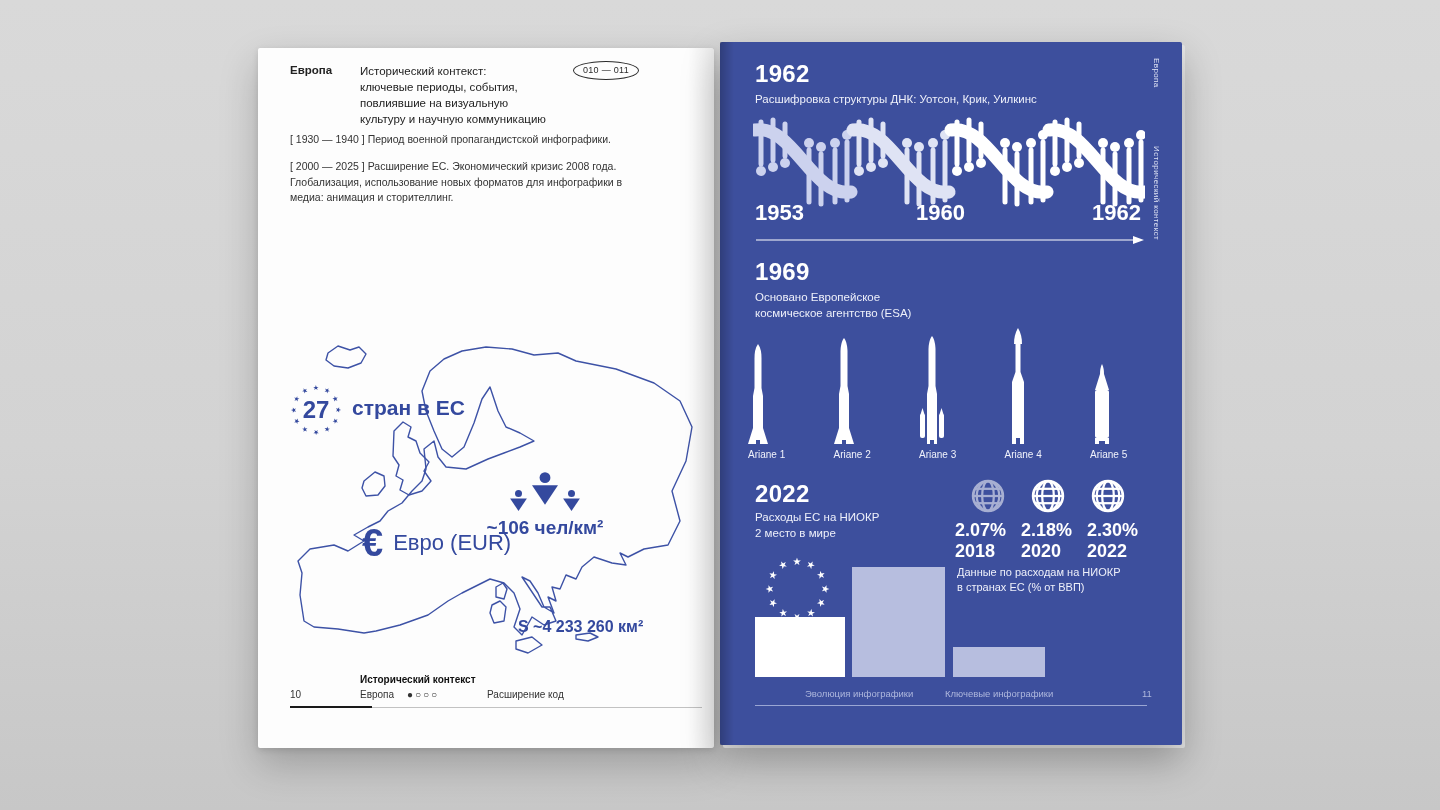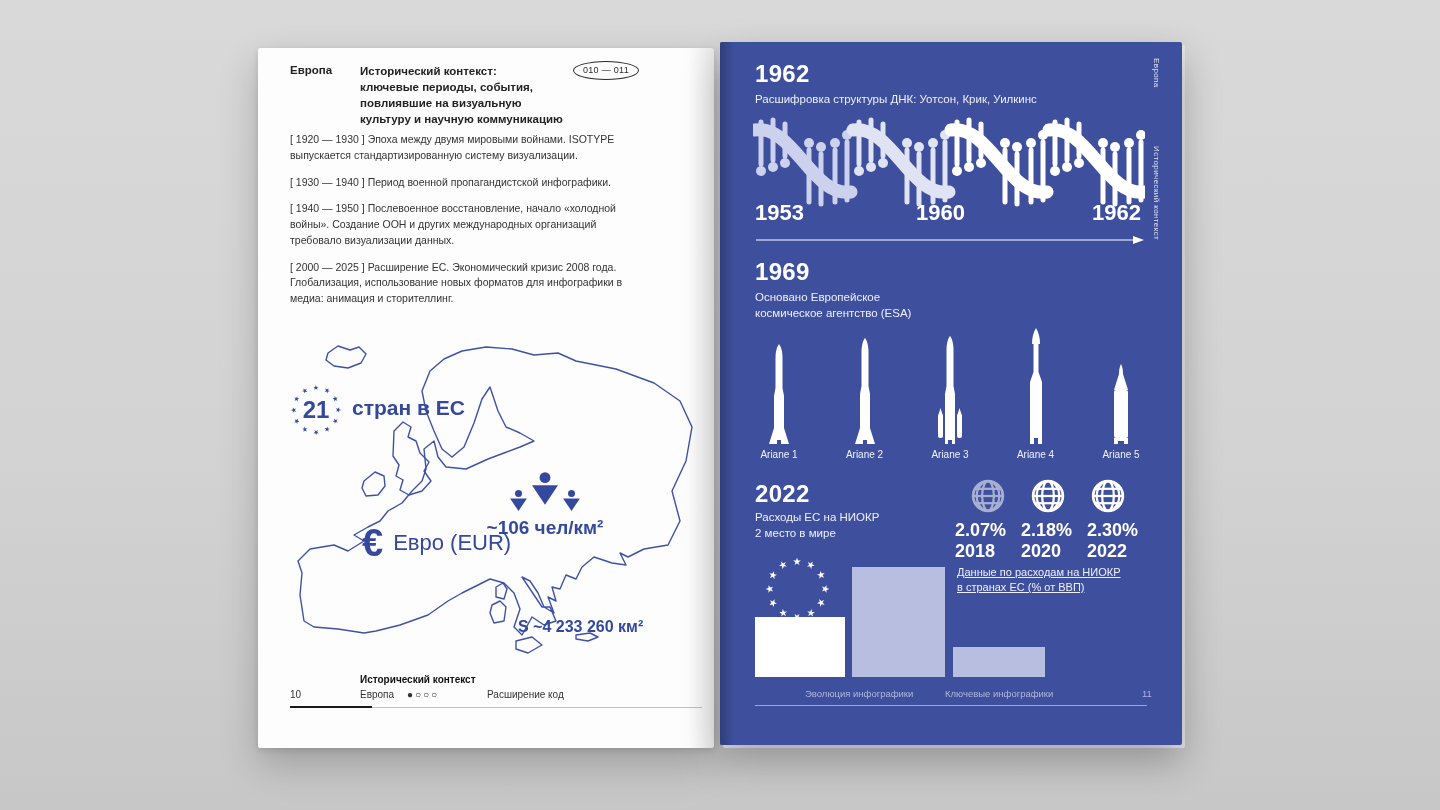--- a/index.html
+++ b/index.html
@@ -27,21 +27,21 @@
   }
   .page-right::before{
     content:""; position:absolute; left:0; top:0; bottom:0; width:14px;
     background:linear-gradient(to right, rgba(0,0,0,.22), rgba(0,0,0,0));
     pointer-events:none;
   }
   .abs { position:absolute; }
 
   
   .kicker { left:32px; top:16px; font-size:11.5px; font-weight:bold; color:#222; }
-  .lp-title { left:102px; top:16px; width:230px; font-size:11.5px; font-weight:bold;
+  .lp-title { left:102px; top:16px; width:230px; font-size:11.5px; font-weight:normal;
               line-height:1.38; color:#222; white-space:pre-line; }
   .badge { left:315px; top:13px; width:66px; height:19px; border:1.3px solid #2b2b2b;
            border-radius:50%; font-size:9px; color:#2b2b2b; text-align:center;
            line-height:17px; letter-spacing:.3px; }
   .lp-paras { left:32px; top:84px; width:336px; }
   .lp-paras p { font-size:10.5px; line-height:1.5; color:#333; margin-bottom:11px; }
 
   .map-svg { left:18px; top:286px; width:430px; height:352px; }
   .map-svg path { fill:none; stroke:#3d52a6; stroke-width:1.4; stroke-linejoin:round; }
 
@@ -83,33 +83,33 @@
   .y1962 { left:35px; top:18px; } .s1962 { left:35px; top:50px; width:340px; }
   .dna { left:33px; top:74px; }
   .tl-years { left:0; top:158px; width:462px; }
   .tl-years span { position:absolute; font-size:22px; font-weight:bold; }
   .tl-a { left:35px; } .tl-b { left:196px; } .tl-c { left:372px; }
   .tl-arrow { left:36px; top:192px; }
 
   .y1975 { left:35px; top:216px; } .s1975 { left:35px; top:248px; }
   .rockets { left:28px; top:280px; width:404px; height:138px; display:flex;
              justify-content:space-between; align-items:flex-end; }
-  .rocket-col { width:62px; display:flex; flex-direction:column; align-items:center; }
+  .rocket-col { width:62px; display:flex; flex-direction:column; }
   .rocket-col svg { display:block; fill:#fff; }
   .rocket-lbl { font-size:10px; margin-top:5px; color:#f0f2fb; }
 
   .y2022 { left:35px; top:438px; } .s2022 { left:35px; top:468px; }
   .globes { left:250px; top:436px; display:flex; gap:24px; }
   .globe svg { display:block; stroke:#fff; fill:none; }
   .globe.dim { opacity:.55; }
   .rnd-stats { left:235px; top:478px; display:flex; gap:8px; }
   .rnd-col { width:58px; }
   .rnd-col div { font-size:18px; font-weight:bold; line-height:1.18; }
   .rnd-cap { left:237px; top:523px; font-size:11px; line-height:1.35; white-space:pre-line;
-             color:#eef0fa;text-decoration:underline; }
+             color:#eef0fa; }
   .ringEU { left:46px; top:516px; width:62px; height:62px; font-size:10px; color:#fff; }
   .ringEU i { --r:-28px; }
   .bar { position:absolute; }
   .bar-1 { left:35px;  top:575px; width:90px; height:60px;  background:#ffffff; }
   .bar-2 { left:132px; top:525px; width:93px; height:110px; background:#b7bedf; }
   .bar-3 { left:233px; top:605px; width:92px; height:30px;  background:#b7bedf; }
   .rp-foot { left:0; top:646px; width:462px; font-size:9.5px; color:#aeb7dd; }
   .rp-foot span { position:absolute; top:0; }
   .rf-a { left:85px; } .rf-b { left:225px; } .rf-num { left:422px; }
   .rp-rule { left:35px; top:663px; width:392px; height:1px; background:#9aa6d4; }
@@ -123,23 +123,21 @@
 <div class="page page-left">
 
   <div class="abs kicker">Европа</div>
   <div class="abs lp-title">Исторический контекст:
 ключевые периоды, события,
 повлиявшие на визуальную
 культуру и научную коммуникацию</div>
   <div class="abs badge">010 — 011</div>
 
   <div class="abs lp-paras">
-    <p>[ 1920 — 1930 ] Эпоха между двумя мировыми войнами. ISOTYPE выпускается стандартизированную систему визуализации.</p>
     <p>[ 1930 — 1940 ] Период военной пропагандистской инфографики.</p>
-    <p>[ 1940 — 1950 ] Послевоенное восстановление, начало «холодной войны». Создание ООН и других международных организаций требовало визуализации данных.</p>
     <p>[ 2000 — 2025 ] Расширение ЕС. Экономический кризис 2008 года. Глобализация, использование новых форматов для инфографики в медиа: анимация и сторителлинг.</p>
   </div>
 
   <svg class="abs map-svg" viewBox="0 0 430 350">
     <path d="M52,18 l10,-7 12,4 9,-3 7,7 -5,9 -13,5 -14,-2 -8,-6 z"></path>
     <path d="M118,96 l9,-9 8,5 -3,10 8,4 4,12 9,9 -5,9 7,10 -9,10 -13,4 -9,-5 3,-10 -7,-4 3,-11 -6,-9 z"></path>
     <path d="M88,146 l11,-9 9,4 1,10 -7,9 -12,1 -4,-8 z"></path>
     <path d="M28,286 L24,260 26,238 22,226 34,214 58,210 72,216 88,206 78,200 92,192 104,186 112,176 126,168 136,156 146,146 150,134 148,114 158,106 162,122 170,132 190,134 212,124 228,118 244,112 258,106 244,98 230,92 222,76 214,52 206,64 198,88 188,112 176,122 166,114 158,96 150,76 146,56 154,36 168,24 186,16 210,12 236,14 258,20 282,18 300,26 340,34 378,48 404,66 416,92 410,126 396,156 404,186 392,210 368,214 352,222 344,218 350,230 336,228 318,222 306,232 300,244 290,240 284,254 276,252 280,266 272,262 278,278 268,272 262,258 254,246 246,242 254,254 266,272 274,272 280,286 268,290 256,282 246,300 238,292 244,274 238,258 228,248 214,244 198,252 186,258 172,266 152,280 124,290 100,296 88,298 62,294 38,292 z"></path>
     <path d="M220,252 l7,-4 4,6 -3,10 -8,-2 z"></path>
     <path d="M216,270 l8,-4 6,6 -2,14 -10,2 -4,-10 z"></path>
@@ -153,21 +151,21 @@
       <i style="--a:60deg"></i>
       <i style="--a:90deg"></i>
     <i style="--a:120deg"></i>
       <i style="--a:150deg"></i>
       <i style="--a:180deg"></i>
       <i style="--a:210deg"></i>
     <i style="--a:240deg"></i>
       <i style="--a:270deg"></i>
       <i style="--a:300deg"></i>
       <i style="--a:330deg"></i>
-    <span class="num">21</span>
+    <span class="num">27</span>
   </div>
   <div class="abs stat lbl27">стран в ЕС</div>
 
 
   <div class="abs den-block">
     <div class="icon-row">
       <span class="person">
         <svg width="17" height="21" viewBox="0 0 24 30">
             <circle cx="12" cy="5" r="5" fill="#34499e"></circle>
             <polygon points="0,12 24,12 12,30" fill="#34499e"></polygon>

